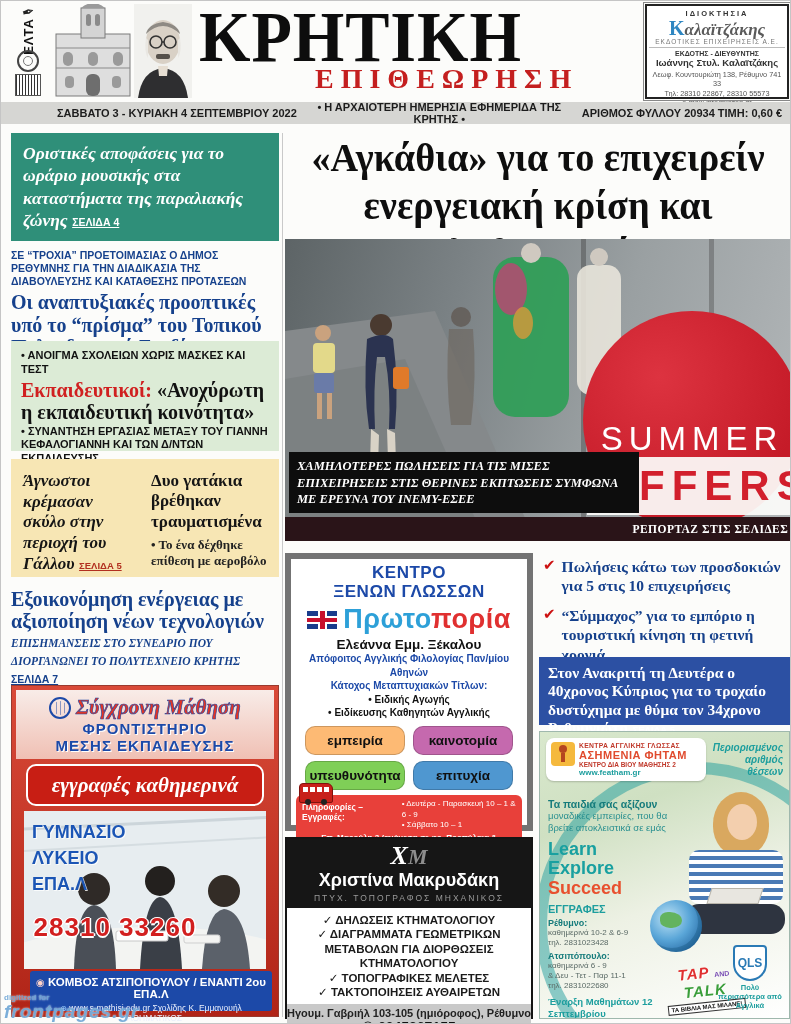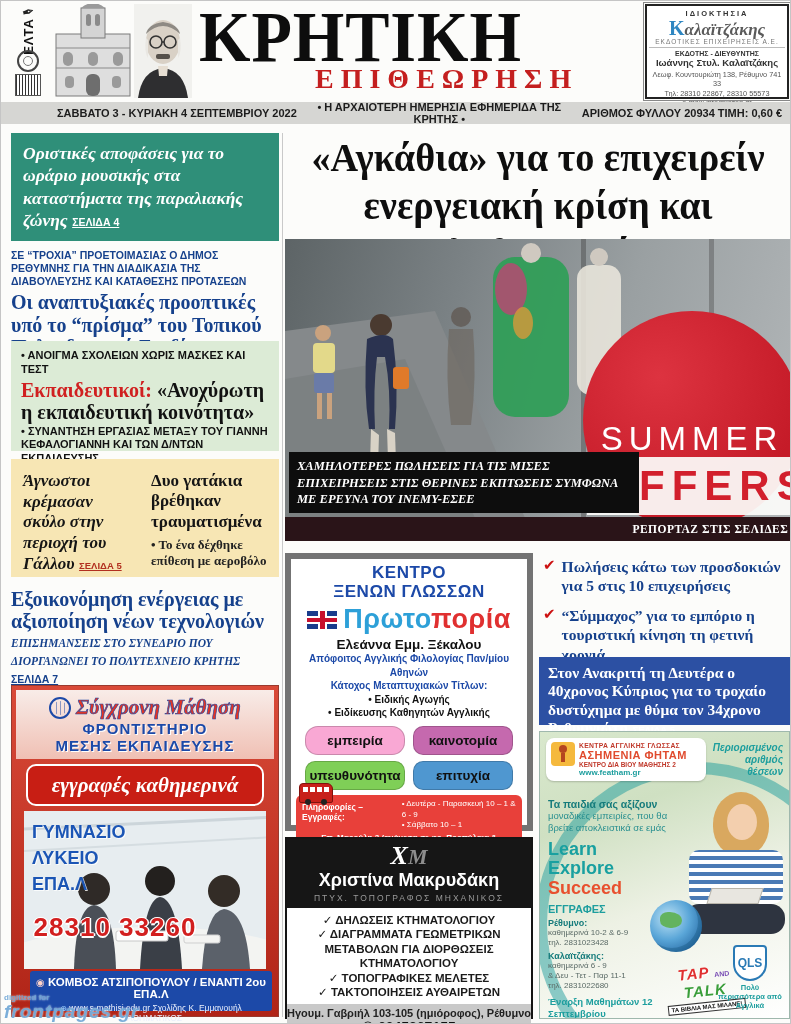--- a/index.html
+++ b/index.html
@@ -136,21 +136,21 @@
             background-size:100% 4px,5px 100%,100% 8px,9px 100%;
             background-position:center,center,center,center; background-repeat:no-repeat; }
   .proto-brand { font-weight:bold; font-size:27px; letter-spacing:.5px; }
   .proto-b1 { color:#2da0d8; } .proto-b2 { color:#e03030; }
   .proto-person { font-weight:bold; font-size:13.5px; color:#111; }
   .proto-small { color:#1c49a8; font-weight:bold; font-size:10px; line-height:1.35; }
   .proto-item { color:#111; font-weight:bold; font-size:10px; line-height:1.35; }
   .pills { display:grid; grid-template-columns:1fr 1fr; gap:6px 8px; margin:6px 8px 5px; }
   .pill { border-radius:10px; border:1px solid #00000030; font-weight:bold; font-size:13.5px;
           color:#111; padding:6px 2px; }
-  .pill-0 { background:#f9a8d4;border-radius:13px; } .pill-1 { background:#c569ae; }
+  .pill-0 { background:#fdba74; } .pill-1 { background:#c569ae; }
   .pill-2 { background:#7fcf57; } .pill-3 { background:#4f97d0; }
   .proto-footer { position:relative; background:#e8403a; border-radius:6px; color:#fff;
                   margin:0 -1px 4px; padding:4px 6px 5px; text-align:left; }
   .pf-row { display:flex; justify-content:center; gap:8px; }
   .pf-label { font-weight:bold; font-size:8.5px; padding-top:3px; }
   .pf-hours { font-size:8px; line-height:1.35; }
   .pf-addr { text-align:center; font-size:8px; font-weight:bold; margin-top:2px; }
   .pf-contact { text-align:center; font-size:8.5px; font-weight:bold; margin-top:1px; }
   .bus { position:absolute; left:3px; top:-12px; width:34px; height:20px; background:#c8201a;
          border-radius:4px 6px 2px 2px; border:1px solid #7e120e; }
@@ -521,21 +521,21 @@
     <div class="fitam-leftcol">
       <div class="f-pitch-b">Τα παιδιά σας αξίζουν</div>
       <div class="f-pitch">μοναδικές εμπειρίες, που θα βρείτε αποκλειστικά σε εμάς</div>
       <div class="f-slogan">Learn</div>
       <div class="f-slogan">Explore</div>
       <div class="f-slogan f-slogan3">Succeed</div>
       <div class="f-enroll">ΕΓΓΡΑΦΕΣ</div>
       <div class="f-loc-label">Ρέθυμνο:</div>
       <div class="f-loc-line">καθημερινά 10-2 &amp; 6-9</div>
       <div class="f-loc-line">τηλ. 2831023428</div>
-      <div class="f-loc-label">Καλαϊτζάκης:</div>
+      <div class="f-loc-label">Ατσιπόπουλο:</div>
       <div class="f-loc-line">καθημερινά 6 - 9</div>
       <div class="f-loc-line">&amp; Δευ - Τετ - Παρ 11-1</div>
       <div class="f-loc-line">τηλ. 2831022680</div>
       <div class="f-start">Έναρξη Μαθημάτων 12 Σεπτεμβρίου</div>
     </div>
     <div class="taptalk">
       <span class="tt1">TAP</span>
       <span class="tt2">AND</span>
       <span class="tt3">TALK</span>
       <div class="tt-sub">ΤΑ ΒΙΒΛΙΑ ΜΑΣ ΜΙΛΑΝΕ!</div>

